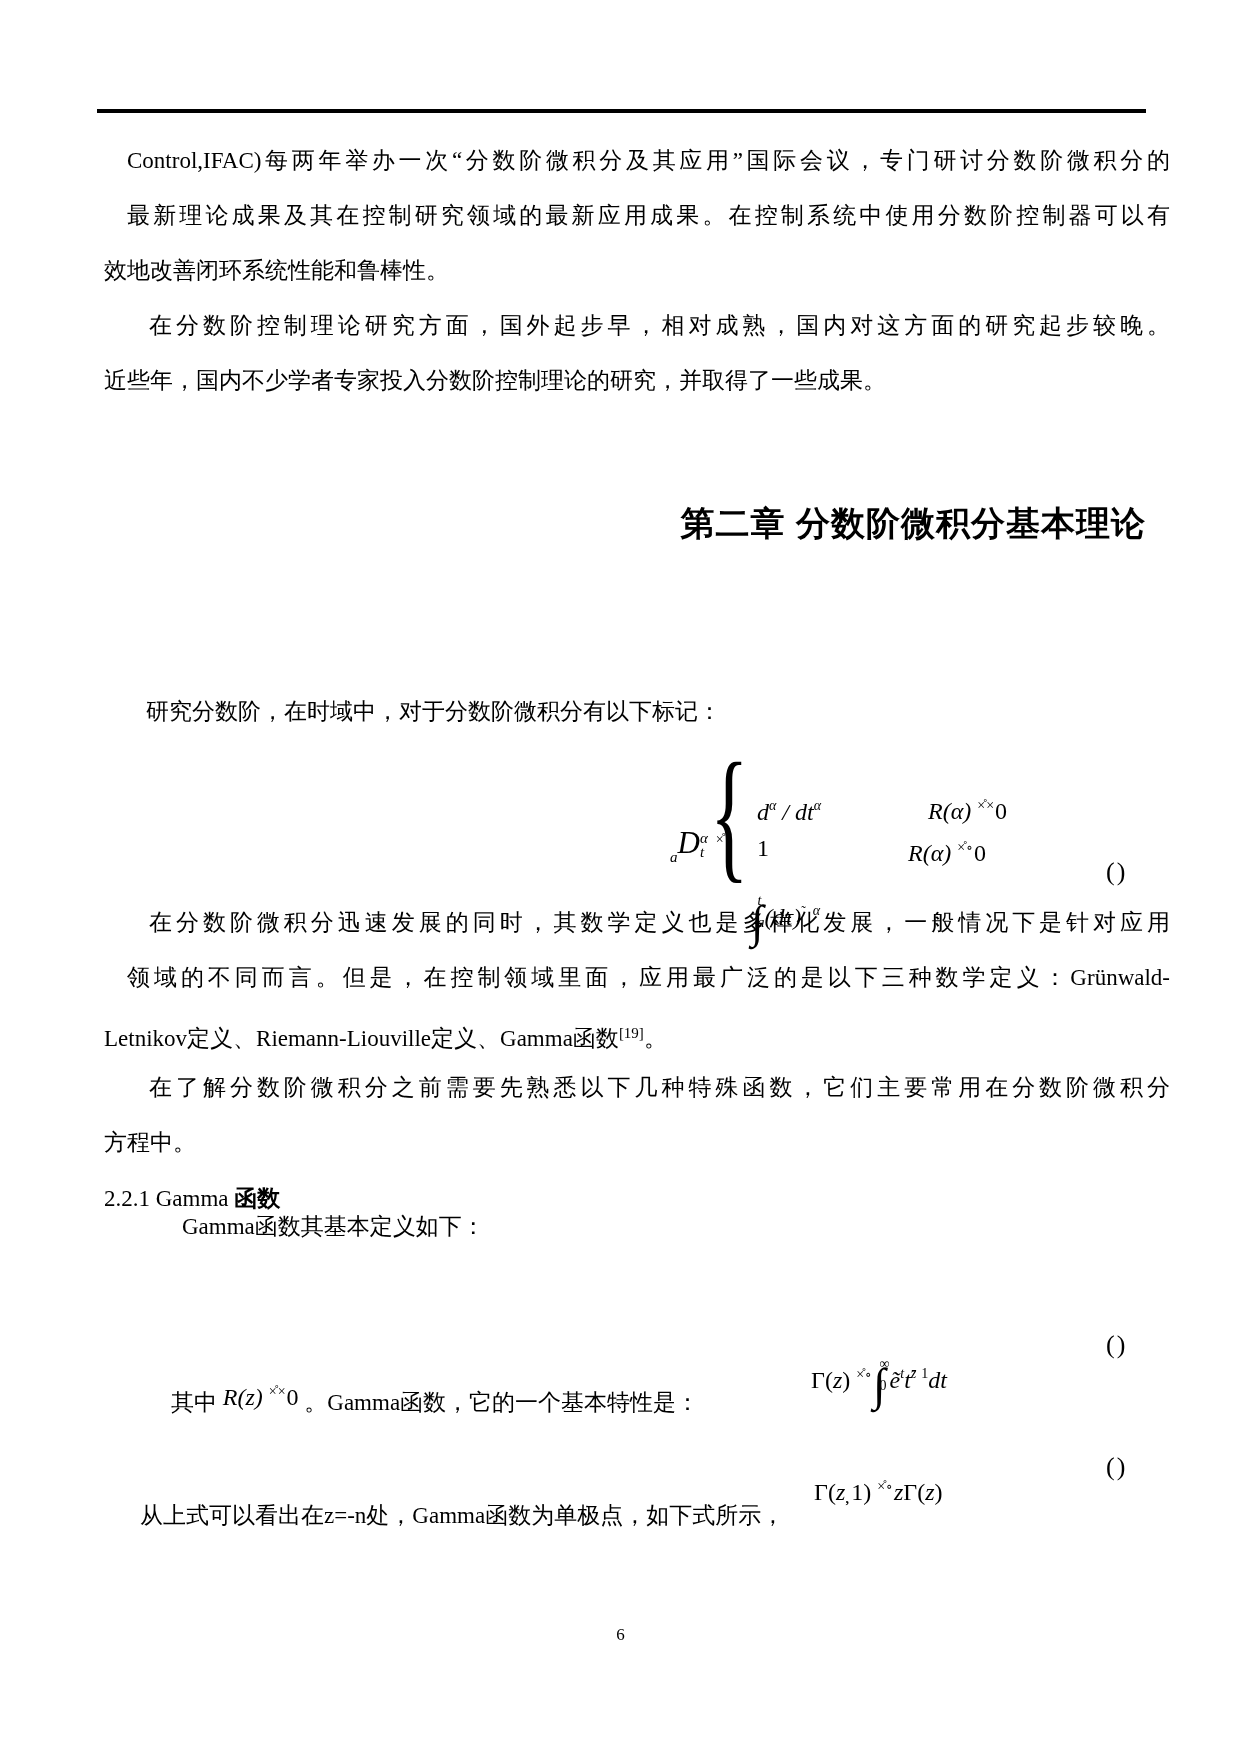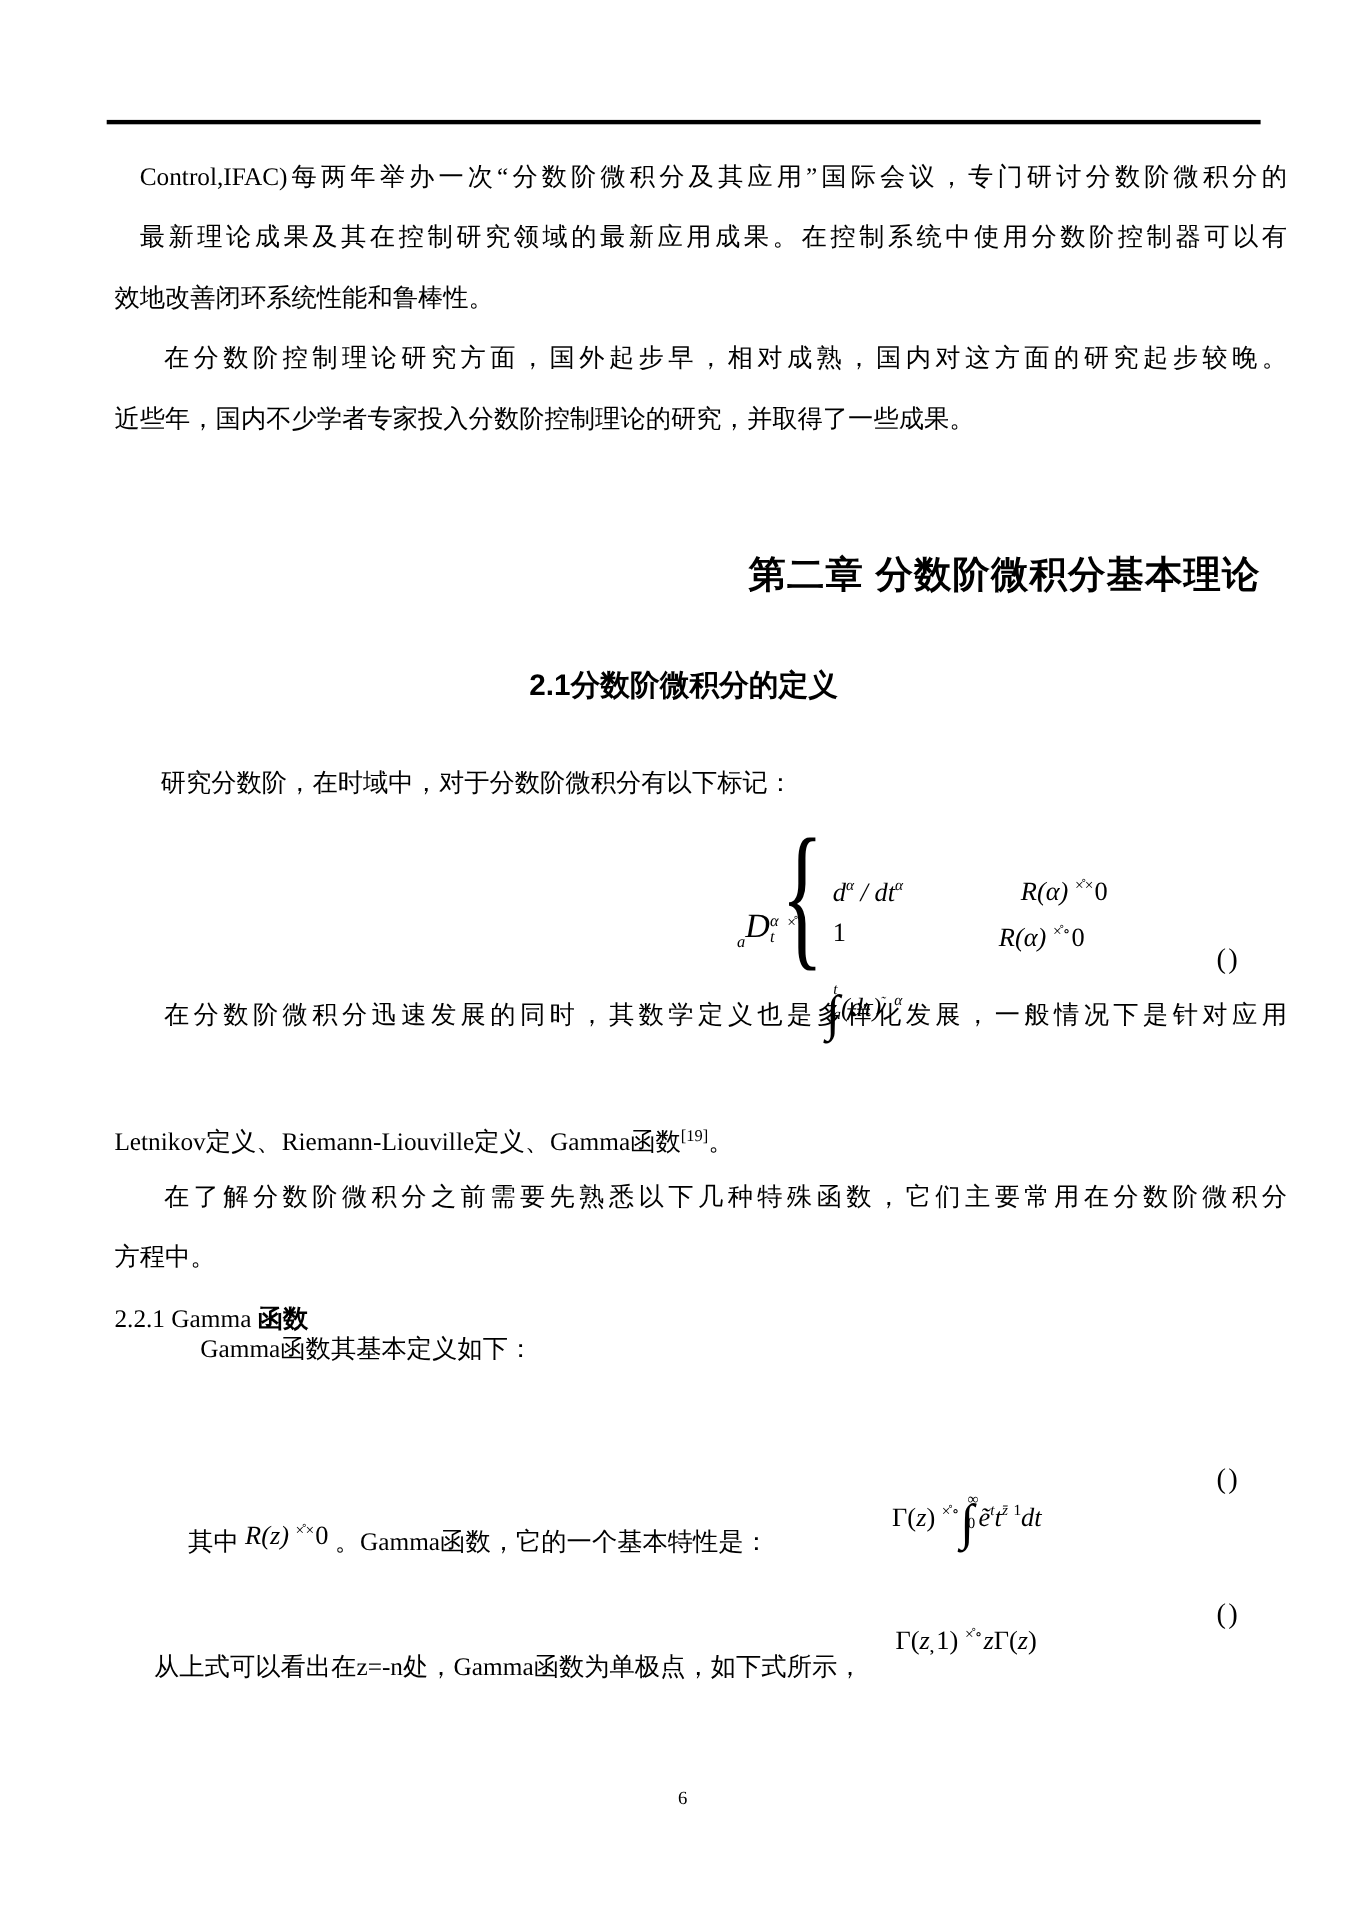--- a/index.html
+++ b/index.html
@@ -89,21 +89,20 @@
 
   <div class="line just" style="left:104px;top:146px;width:1043px;">Control,IFAC)每两年举办一次“分数阶微积分及其应用”国际会议，专门研讨分数阶微积分的</div>
   <div class="line just" style="left:104px;top:201px;width:1043px;">最新理论成果及其在控制研究领域的最新应用成果。在控制系统中使用分数阶控制器可以有</div>
   <div class="line" style="left:104px;top:256px;">效地改善闭环系统性能和鲁棒性。</div>
 
   <div class="line just" style="left:126px;top:311px;width:1021px;">在分数阶控制理论研究方面，国外起步早，相对成熟，国内对这方面的研究起步较晚。</div>
   <div class="line" style="left:104px;top:366px;text-align:right;">近些年，国内不少学者专家投入分数阶控制理论的研究，并取得了一些成果。</div>
 
   <div class="chapter">第二章 分数阶微积分基本理论</div>
 
-  <div class="section">2.1分数阶微积分的定义</div>
 
   <div class="line" style="left:146px;top:697px;">研究分数阶，在时域中，对于分数阶微积分有以下标记：</div>
 
   <div class="abs m" style="left:646px;top:789px;">
     <span class="presub">a</span><span class="Dmain">D</span><span class="stack"><span>α</span><span>t</span></span><span class="supm" style="margin-left:8px;">×̊∘</span>
   </div>
   <div class="brace">{</div>
 
   <div class="abs m it" style="left:733px;top:755px;">
     <span>d</span><span class="sup">α</span><span> / dt</span><span class="sup">α</span>
@@ -118,20 +117,21 @@
   <div class="abs m" style="left:884px;top:797px;">
     <span class="it">R(α)</span> <span class="supm">×̊∘</span><span>0</span>
   </div>
 
   <div class="abs m" style="left:727px;top:833px;line-height:52px;">
     <span class="int">∫</span><span class="intstack"><span>t</span><span>a</span></span><span class="it">(dτ)</span><span class="supm">˜</span><span class="sup" style="margin-left:6px;">α</span>
   </div>
   <div class="eqnum" style="left:1106px;top:855px;">()</div>
 
   <div class="line just" style="left:126px;top:908px;width:1021px;">在分数阶微积分迅速发展的同时，其数学定义也是多样化发展，一般情况下是针对应用</div>
+  <div class="line just" style="left:104px;top:963px;width:1043px;">领域的不同而言。但是，在控制领域里面，应用最广泛的是以下三种数学定义：Grünwald-</div>
   <div class="line" style="left:104px;top:1018px;"><span>Letnikov定义、Riemann-Liouville定义、Gamma函数</span><span class="ref">[19]</span><span>。</span></div>
 
   <div class="line just" style="left:126px;top:1073px;width:1021px;">在了解分数阶微积分之前需要先熟悉以下几种特殊函数，它们主要常用在分数阶微积分</div>
   <div class="line" style="left:104px;top:1128px;">方程中。</div>
 
   <div class="subhead">
     <span>2.2.1 Gamma </span><span class="hei">函数</span>
   </div>
 
   <div class="line" style="left:182px;top:1212px;">Gamma函数其基本定义如下：</div>

